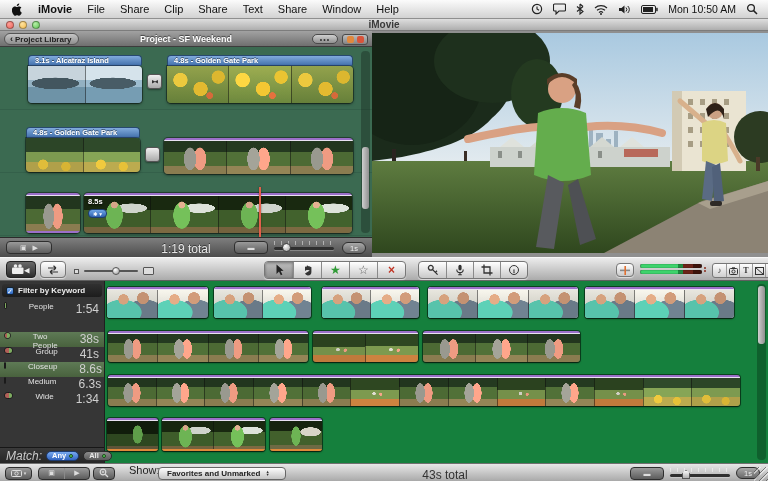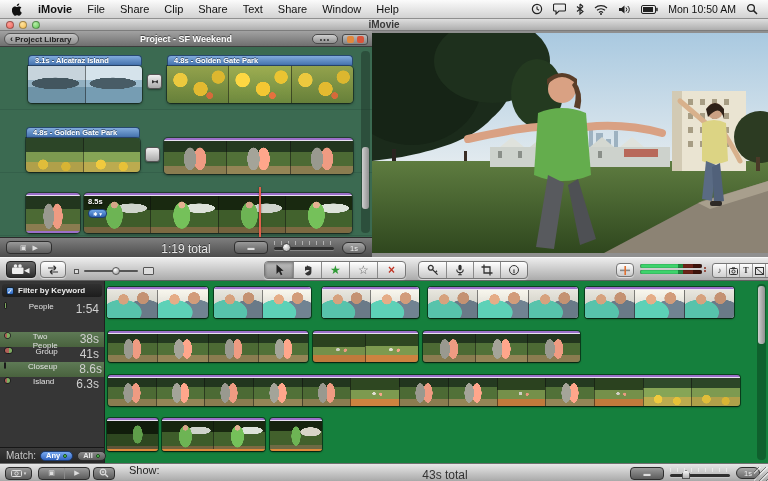--- a/index.html
+++ b/index.html
@@ -167,21 +167,21 @@
   .kwhead .cb { width:8px; height:8px; border-radius:2px; background:linear-gradient(#7fb3f0,#2a63c0); border:1px solid #123;
     color:#fff; font-size:7px; line-height:8px; text-align:center; }
   .kwhead .lbl { font-size:8px; font-weight:bold; color:#eee; }
   .kwrow { position:absolute; left:0; right:0; height:15px; display:flex; padding:0 5px 0 4px; gap:22px; }
   .kwrow.active { background:linear-gradient(#5e7a55,#49623e); }
   .kwrow .pill { width:13px; height:7px; border-radius:4px; overflow:hidden; display:flex; border:1px solid #1a1a1a; }
   .kwrow .pill i { flex:1; } .pill .pr { background:#b06058; } .pill .pg { background:#7fae62; }
   .kwrow .kl { font-size:8px; color:#e2e2e2; flex:1; }
   .kwrow .kd { font-size:12px; color:#cfcfcf; }
   .matchbar { position:absolute; left:0; right:0; bottom:0; height:16px; background:linear-gradient(#3a3a3a,#262626); border-top:1px solid #171717; display:flex; align-items:center; gap:4px; padding-left:6px; }
-  .matchbar .ml { font-size:10px; color:#c9c9c9; }
+  .matchbar .ml { font-size:12px; color:#c9c9c9;font-style:italic; }
   .mbtn { height:10px; border-radius:5px; padding:0 5px; font-size:7.5px; font-weight:bold; color:#fff; display:flex; align-items:center; gap:3px; }
   .mbtn .dot { width:4px; height:4px; border-radius:50%; background:#5ad05a; border:1px solid #1c4a1c; }
   .mbtn.any { background:linear-gradient(#79aaf0,#3265c2); border:1px solid #1c3b72; }
   .mbtn.all { background:linear-gradient(#8c8c8c,#5a5a5a); border:1px solid #2c2c2c; color:#e8e8e8; }
 
   #browser { position:absolute; left:105px; top:0; right:12px; bottom:0; }
   .eclip { position:absolute; display:flex; height:31px; border-radius:3px; overflow:hidden;
     box-shadow:0 1px 2px rgba(0,0,0,.6), 0 0 0 1px rgba(0,0,0,.45); }
 
   
@@ -618,22 +618,30 @@
           <i class="pg"></i>
         </span>
       <span class="kl">Closeup</span>
         <span class="kd">8.6s</span>
     </div>
     <div class="kwrow" style="top:96px;">
       <span class="pill">
           <i class="pr"></i>
           <i class="pg"></i>
         </span>
-      <span class="kl">Island</span>
+      <span class="kl">Medium</span>
         <span class="kd">6.3s</span>
+    </div>
+    <div class="kwrow" style="top:111px;">
+      <span class="pill">
+          <i class="pr"></i>
+          <i class="pg"></i>
+        </span>
+      <span class="kl">Wide</span>
+        <span class="kd">1:34</span>
     </div>
 
     <div class="matchbar">
       <span class="ml">Match:</span>
       <span class="mbtn any">
           <span>Any</span>
           <span class="dot"></span>
         </span>
       <span class="mbtn all">
           <span>All</span>
@@ -729,20 +737,27 @@
     <span class="bg" style="color:#ddd;">▶</span>
   </div>
   <div class="bbtn darkcap" style="left:93px; width:22px;">
     <svg width="10" height="10" viewBox="0 0 10 10">
         <circle cx="4" cy="4" r="2.8" fill="none" stroke="#ddd" stroke-width="1.2"></circle>
         <path d="M6.2,6.2 L9,9" stroke="#ddd" stroke-width="1.3"></path>
         <path d="M2.8,4 H5.2 M4,2.8 V5.2" stroke="#ddd" stroke-width="0.9"></path>
       </svg>
   </div>
   <span class="blabel" style="left:129px;">Show:</span>
+  <div class="dropdown" style="left:158px; width:128px;">
+    <span class="dv">Favorites and Unmarked</span>
+    <span class="dar">
+        <span>▴</span>
+        <span>▾</span>
+      </span>
+  </div>
   <span class="btotal">43s total</span>
   <div class="bbtn darkcap" style="right:104px; width:34px;">
     <span style="color:#ddd; font-size:7px;">▬</span>
   </div>
   <div class="slider bslider" style="right:38px; top:10px; width:60px;">
     <span class="ticks"></span>
     <span class="knob2"></span>
   </div>
   <div class="zoombox" style="right:8px; top:2.5px;">1s</div>
   <div id="grip"></div>

